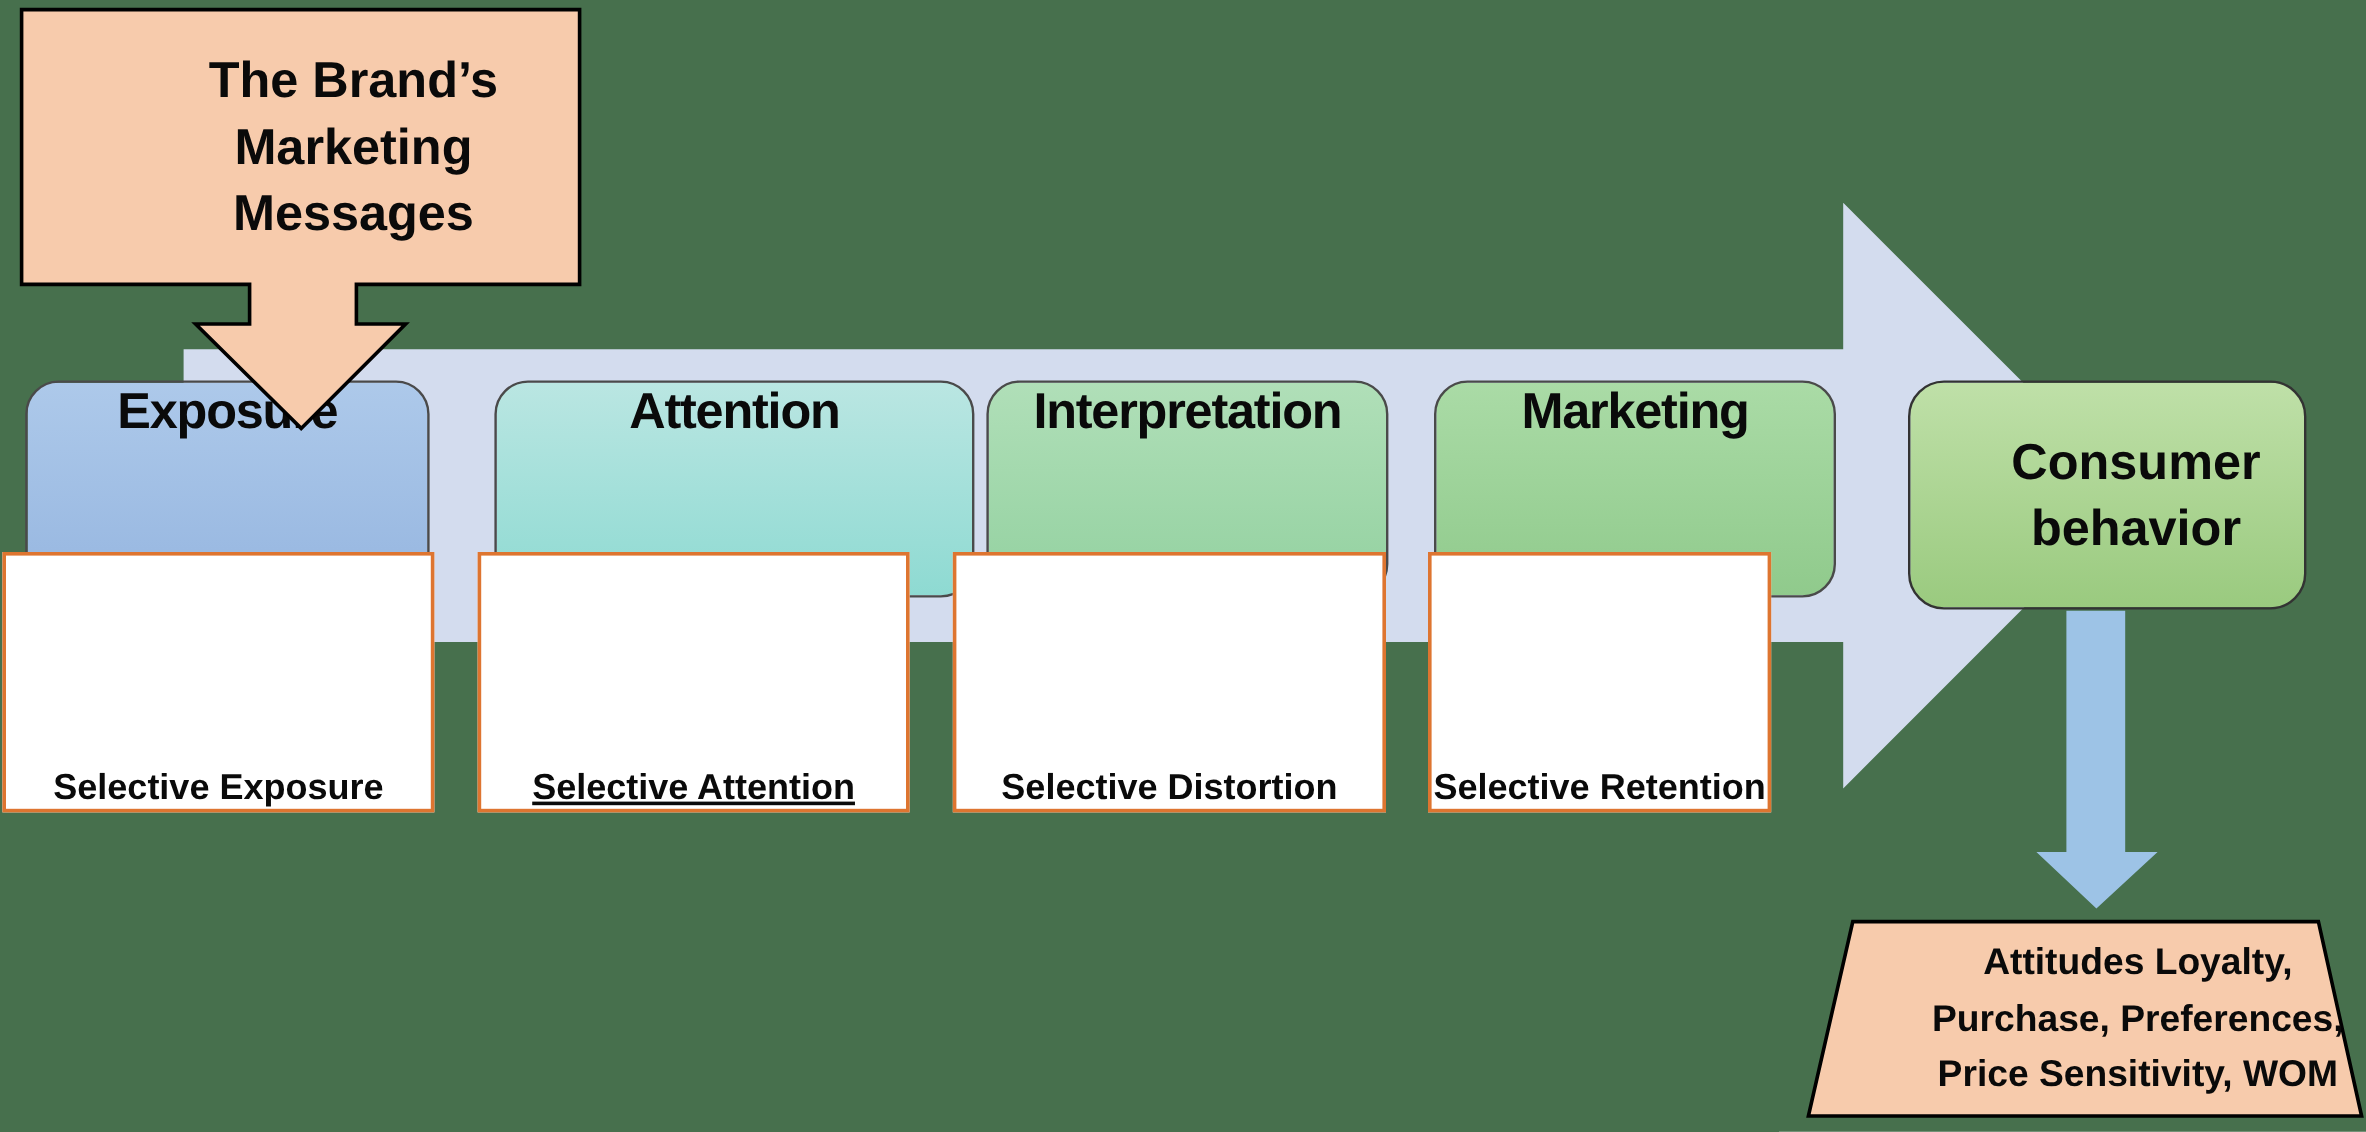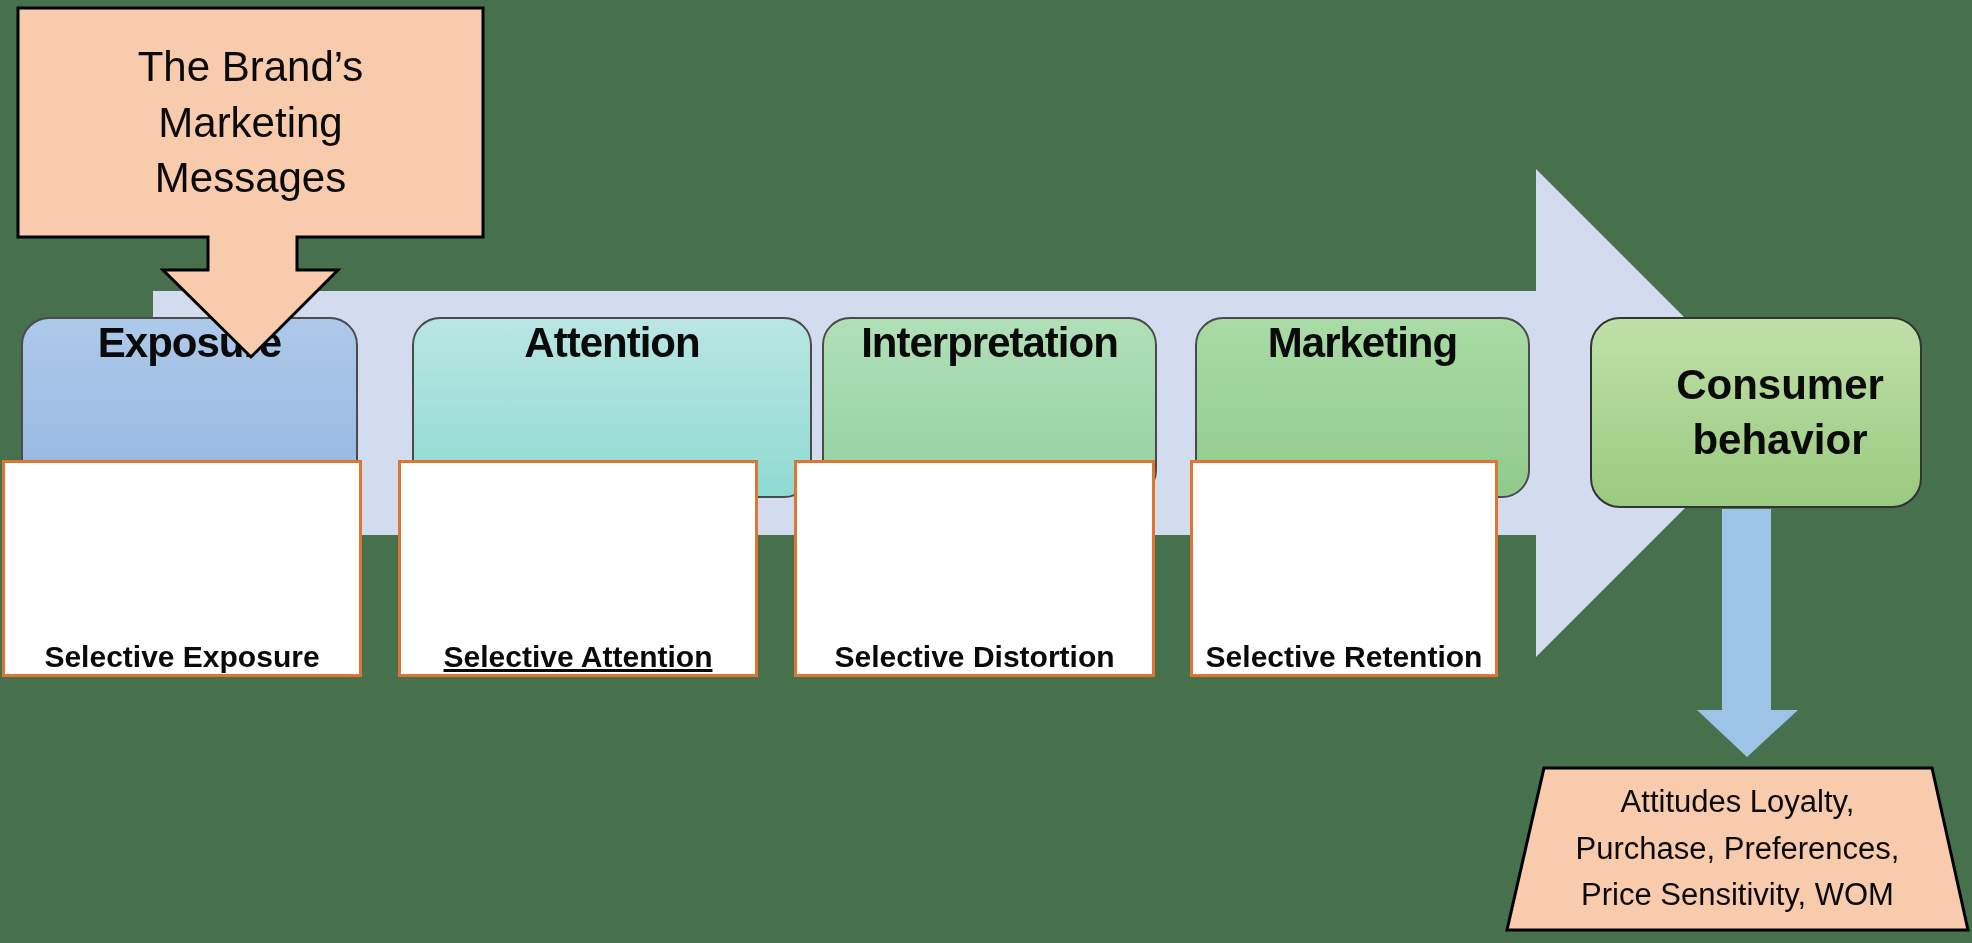--- a/index.html
+++ b/index.html
@@ -11,21 +11,21 @@
     overflow:hidden;
   }
   svg.layer{position:absolute;left:0;top:0;width:1972px;height:943px;}
   .flow-arrow{fill:var(--band);}
   .callout{fill:var(--peach);stroke:#000;stroke-width:3;stroke-linejoin:miter;}
   .result-trapezoid{fill:var(--peach);stroke:#000;stroke-width:3;}
   .down-arrow{fill:var(--blue_arrow);}
 
   .txt{
     position:absolute;display:flex;align-items:center;justify-content:center;
-    text-align:center;color:var(--text);font-weight:normal;white-space:pre-line;
+    text-align:center;color:var(--text);font-weight:bold;white-space:pre-line;padding-left:44px;
   }
   .stage-box{
     position:absolute;top:317px;height:181px;
     border:2px solid var(--box_border);border-radius:28px;
     box-sizing:border-box;
     display:flex;justify-content:center;
     font-weight:bold;color:var(--text);font-size:42px;letter-spacing:-1px;
   }
   .stage-exposure{left:21px;width:337px;background:linear-gradient(to bottom,var(--stage1_top),var(--stage1_bottom));}
   .stage-attention{left:412px;width:400px;background:linear-gradient(to bottom,var(--stage2_top),var(--stage2_bottom));}
@@ -41,21 +41,21 @@
   }
   .filter-box{
     position:absolute;top:460px;height:217px;
     background:#fff;border:3px solid var(--orange_border);box-sizing:border-box;
     display:flex;align-items:flex-end;justify-content:center;
     font-weight:bold;color:var(--text);font-size:30px;
   }
   .filter-1{left:2px;width:360px;}
   .filter-2{left:398px;width:360px;text-decoration:underline;}
   .filter-3{left:794px;width:361px;}
-  .filter-4{left:1190px;width:308px;}
+  .filter-4{left:1190px;width:286px;}
 
   .title-callout-text{left:18px;top:8px;width:465px;height:229px;font-size:42px;line-height:1.32;}
   .result-text{left:1500px;top:772px;width:475px;height:154px;font-size:31px;line-height:1.5;}
 </style>
 </head>
 <body>
 
 <div id="canvas">
 
   <svg class="layer">

